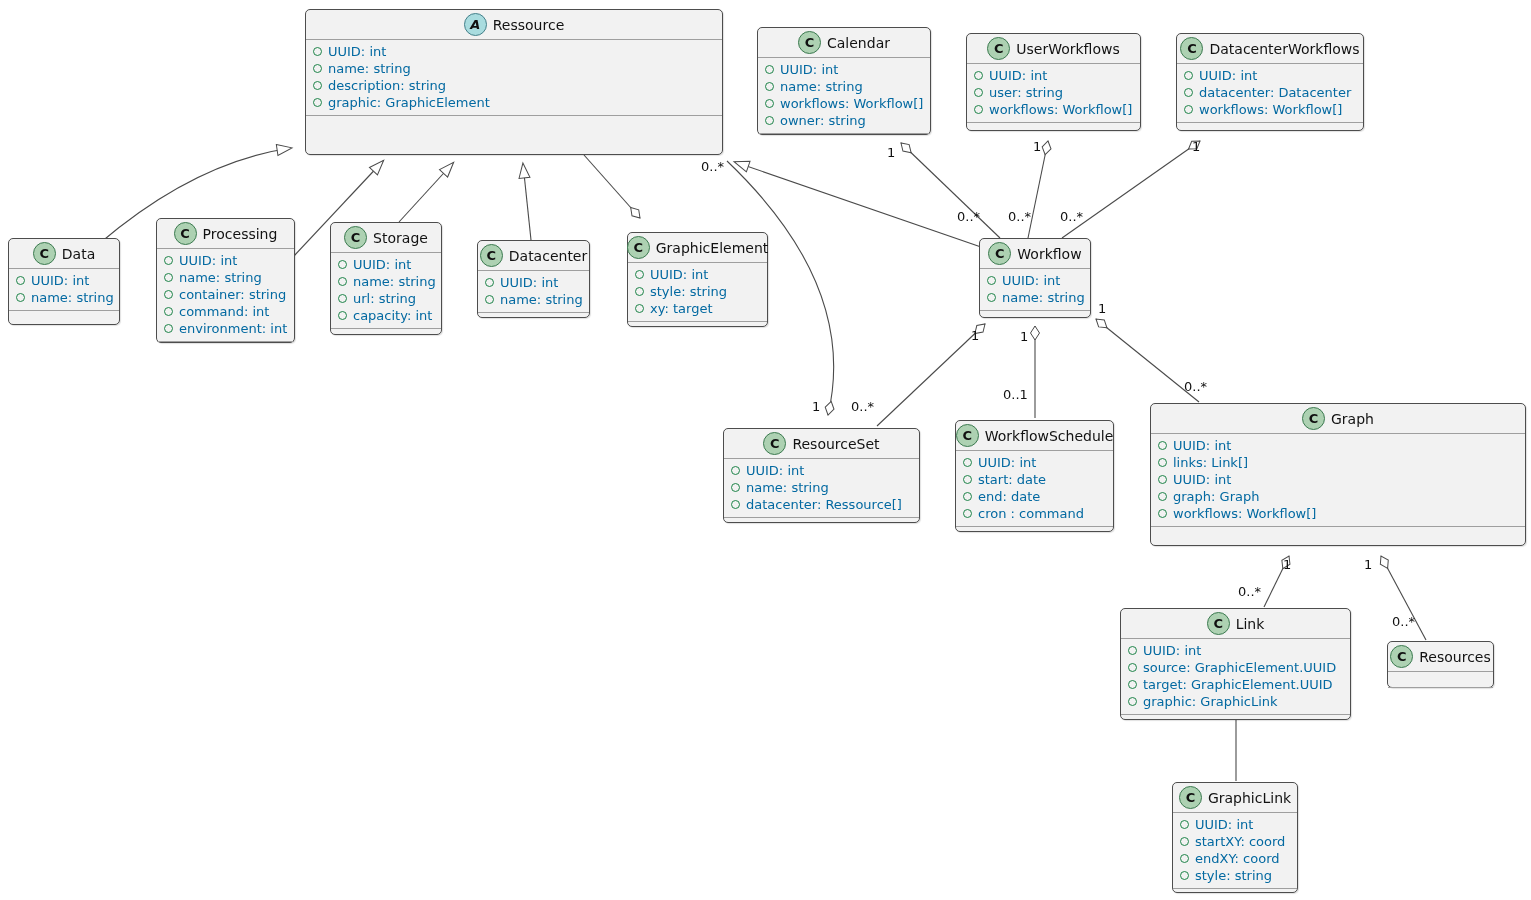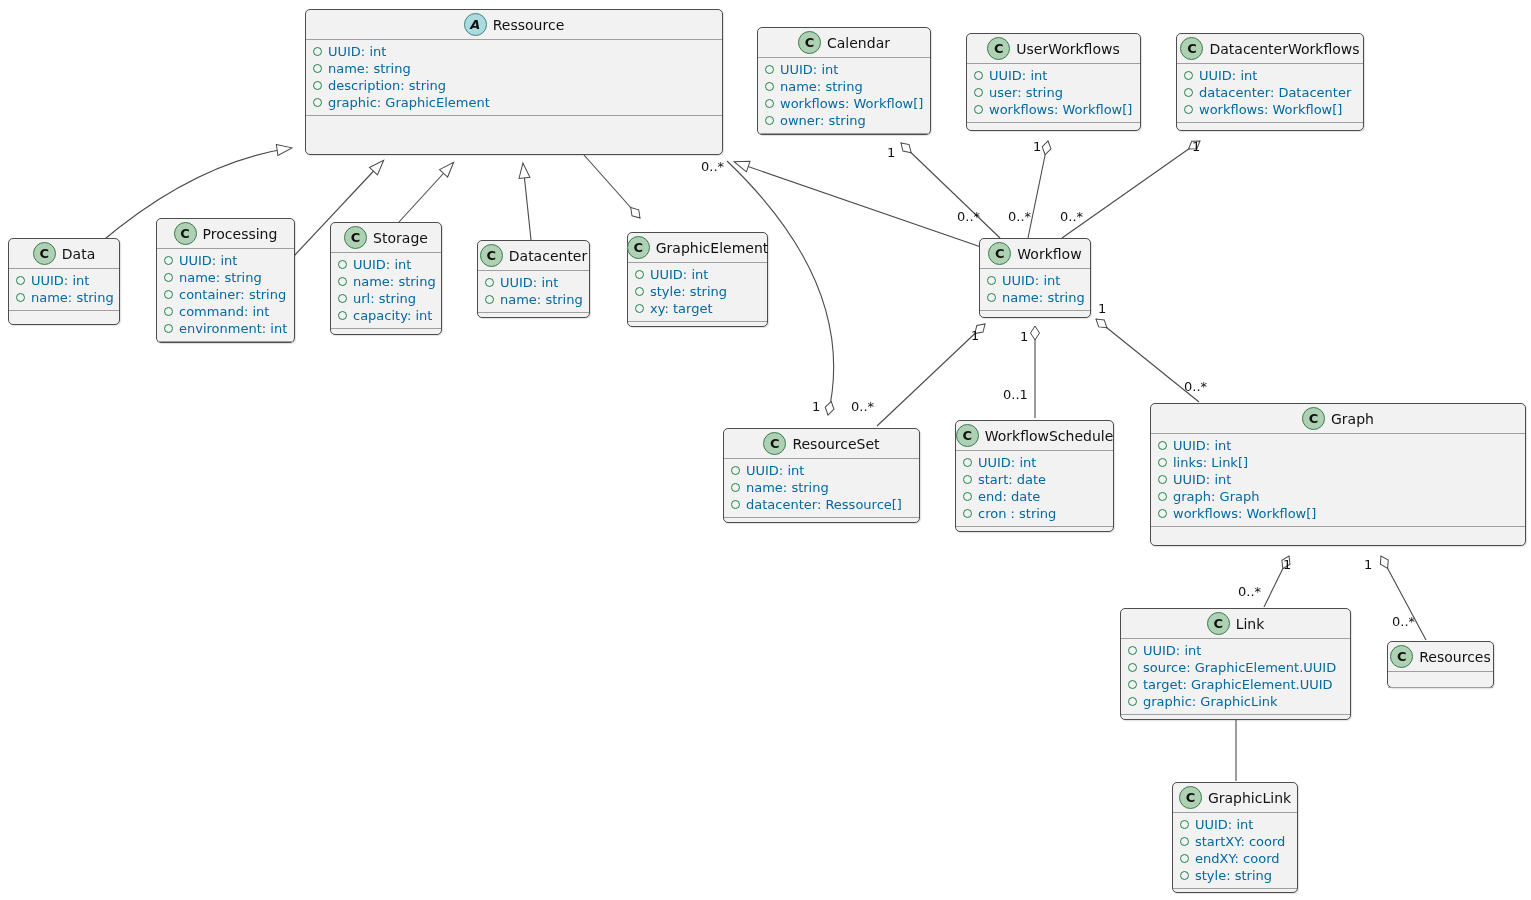--- a/index.html
+++ b/index.html
@@ -324,21 +324,21 @@
           <li>
             <span class="dot"></span>
             <span>start: date</span>
           </li>
           <li>
             <span class="dot"></span>
             <span>end: date</span>
           </li>
           <li>
             <span class="dot"></span>
-            <span>cron : string</span>
+            <span>cron : command</span>
           </li>
         </ul>
     <div class="uml-footer"></div>
   </div>
       <div class="uml-class" style="left: 1150px; top: 403px; width: 376px; height: 143px;">
     <div class="uml-title">
       <span class="badge">C</span>
       <span class="cname">Graph</span>
     </div>
     <ul class="uml-attrs">

